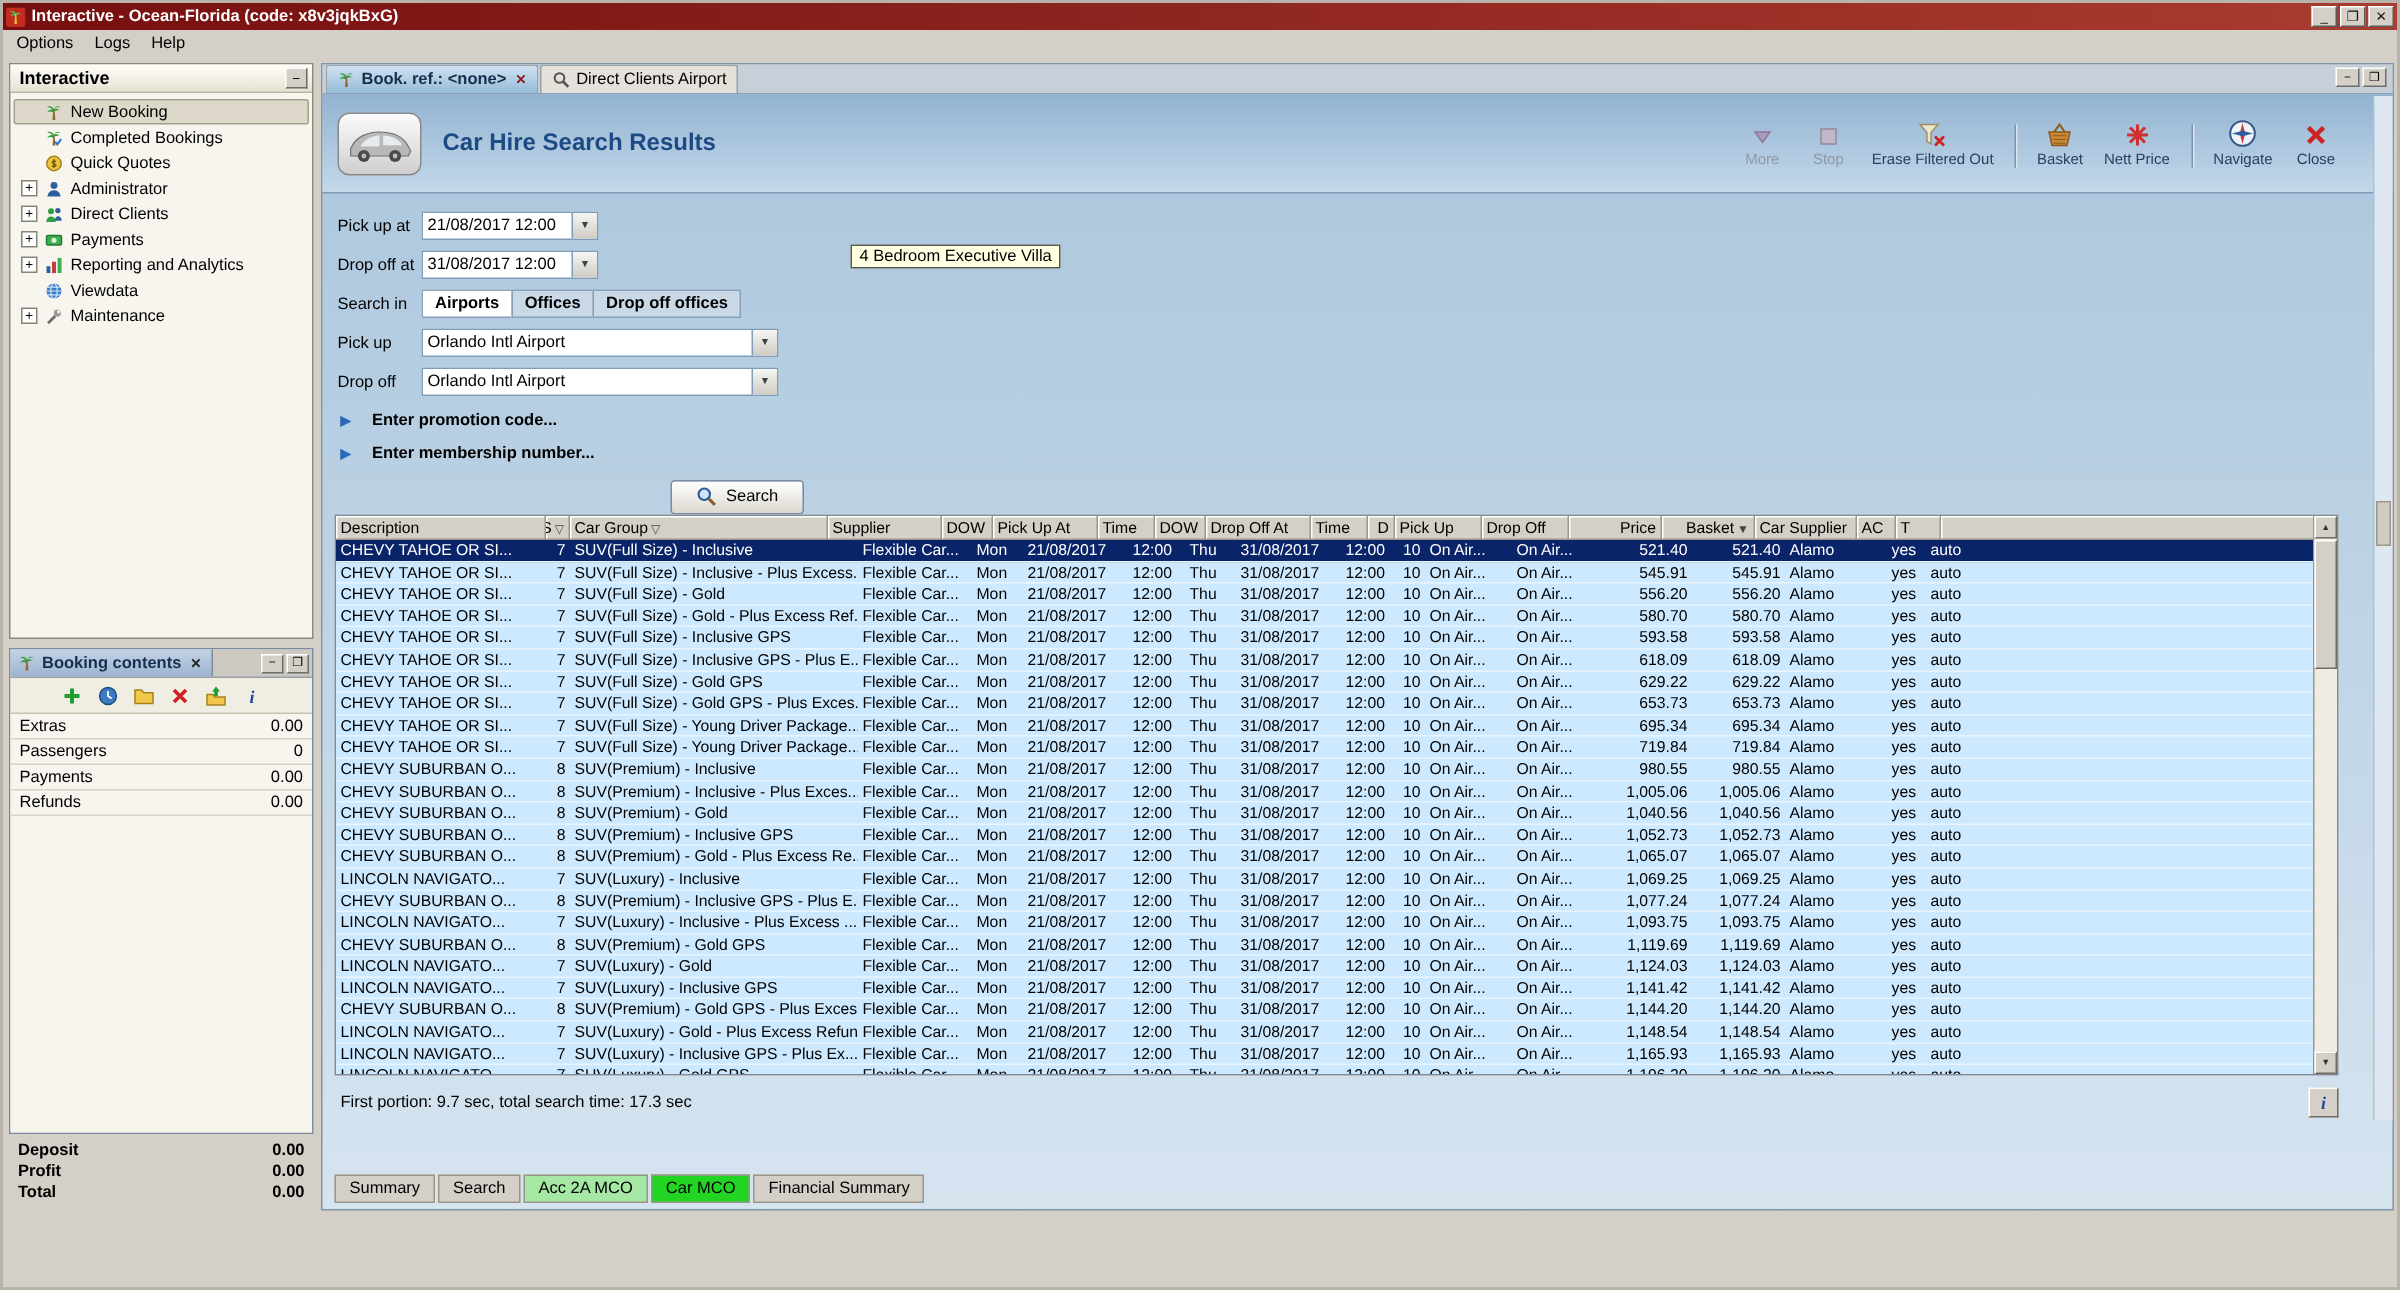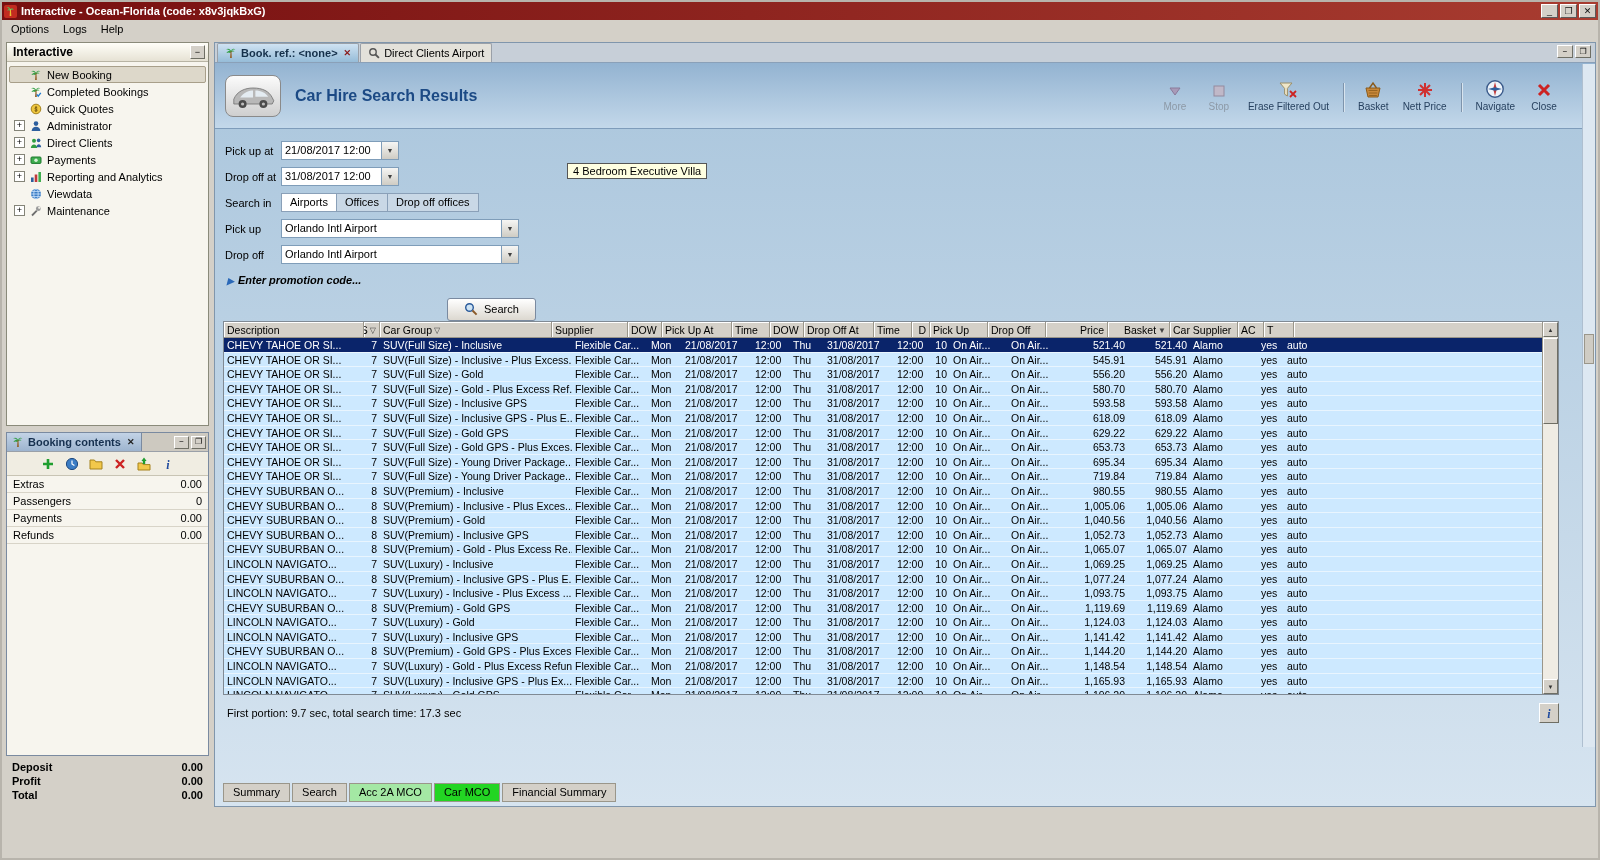--- a/index.html
+++ b/index.html
@@ -90,23 +90,23 @@
   .form-area { padding:12px 0 0 4px; flex:none; }
   .frow { display:flex; align-items:center; margin-bottom:7px; height:19px; }
   .flabel { width:56px; flex:none; }
   .combo { display:flex; width:118px; height:19px; border:1px solid #7f9db9; background:#fff; }
   .combo.wide { width:238px; }
   .combo-val { flex:1; padding:2px 3px; white-space:nowrap; overflow:hidden; }
   .combo-btn { width:17px; flex:none; border-left:1px solid #7f9db9;
     background:linear-gradient(#f6f6f4,#cfccc4); display:flex; align-items:center; justify-content:center; }
   .combo-btn::after { content:"▼"; font-size:7px; color:#404040; }
   .si-tabs { display:flex; }
-  .si-tab { padding:2px 8px 3px; border:1px solid #8aa0b8; background:#c9d8e6; margin-left:-1px; }
+  .si-tab { padding:2px 8px 3px; border:1px solid #8aa0b8; background:#c9d8e6; margin-left:-1px;font-weight:bold; }
   .si-tab.active { background:#fff; margin-left:0; }
-  .exp-row { display:flex; align-items:center; gap:4px; margin:10px 0 0 2px; font-weight:bold;font-style:italic; }
+  .exp-row { display:flex; align-items:center; gap:14px; margin:10px 0 0 2px; font-weight:bold; }
   .exp-arrow::after { content:"▶"; color:#2a68b8; font-size:9px; }
   .search-btn { margin:12px 0 0 222px; display:inline-flex; align-items:center; gap:6px;
     padding:3px 16px 4px; border:1px solid #7a8aa0; border-radius:3px;
     background:linear-gradient(#ffffff,#dcd8d0); font-family:inherit; font-size:11px; }
 
   .tooltip { position:absolute; left:352px; top:100px; background:#ffffe1; border:1px solid #565656;
     padding:1px 5px; white-space:nowrap; z-index:5; }
 
   .results-label { font-weight:bold; margin:14px 0 2px 2px; flex:none; }
   .table-outer { width:1336px; height:374px; flex:none; border:1px solid #808a94; background:#fff;
@@ -533,20 +533,24 @@
             <span class="flabel">Drop off</span>
             <div class="combo wide">
               <span class="combo-val">Orlando Intl Airport</span>
               <span class="combo-btn"></span>
             </div>
           </div>
           <div class="exp-row">
             <span class="exp-arrow"></span>
             <span>Enter promotion code...</span>
           </div>
+          <div class="exp-row">
+            <span class="exp-arrow"></span>
+            <span>Enter membership number...</span>
+          </div>
           <button class="search-btn">
             <span class="ic">
                 <svg width="14" height="14">
                   <circle cx="5.5" cy="5.5" r="3.8" fill="#cfe4f4" stroke="#2a5a9a" stroke-width="1.4"></circle>
                   <path d="M8.5 8.5L12.6 12.6" stroke="#8a5a2a" stroke-width="2"></path>
                 </svg>
               </span>
             <span>Search</span>
           </button>
         </div>

